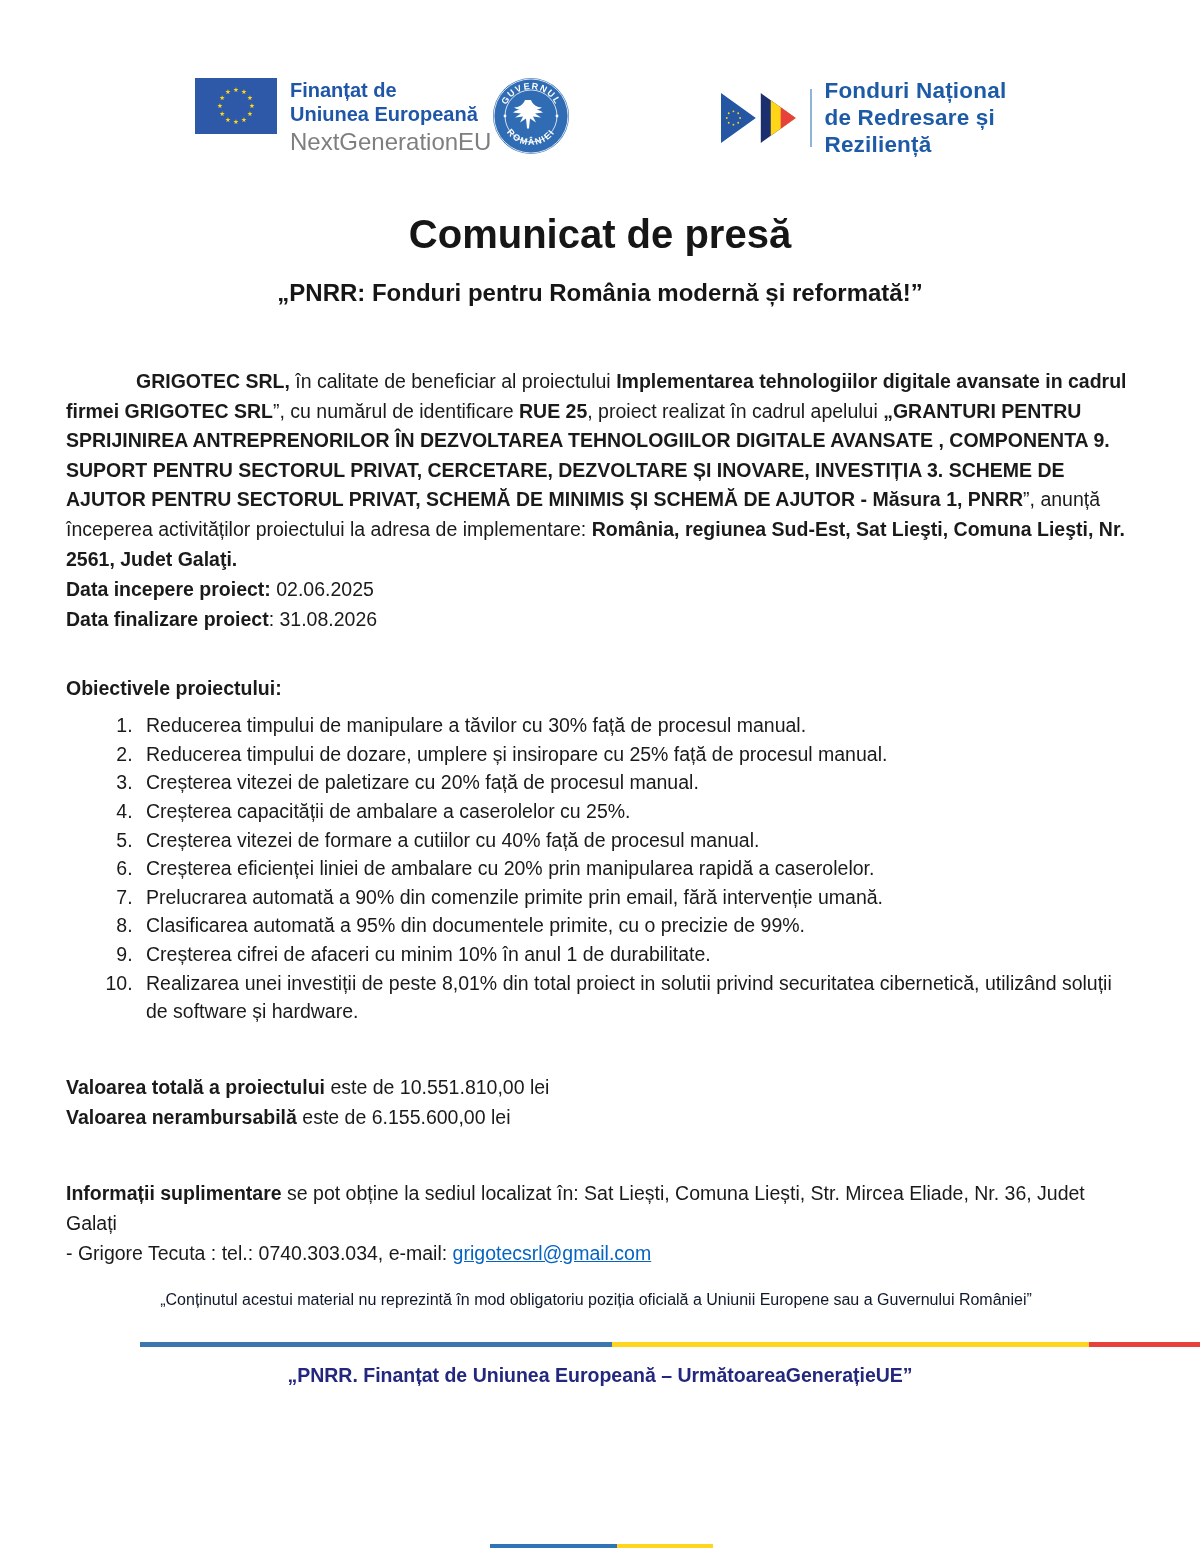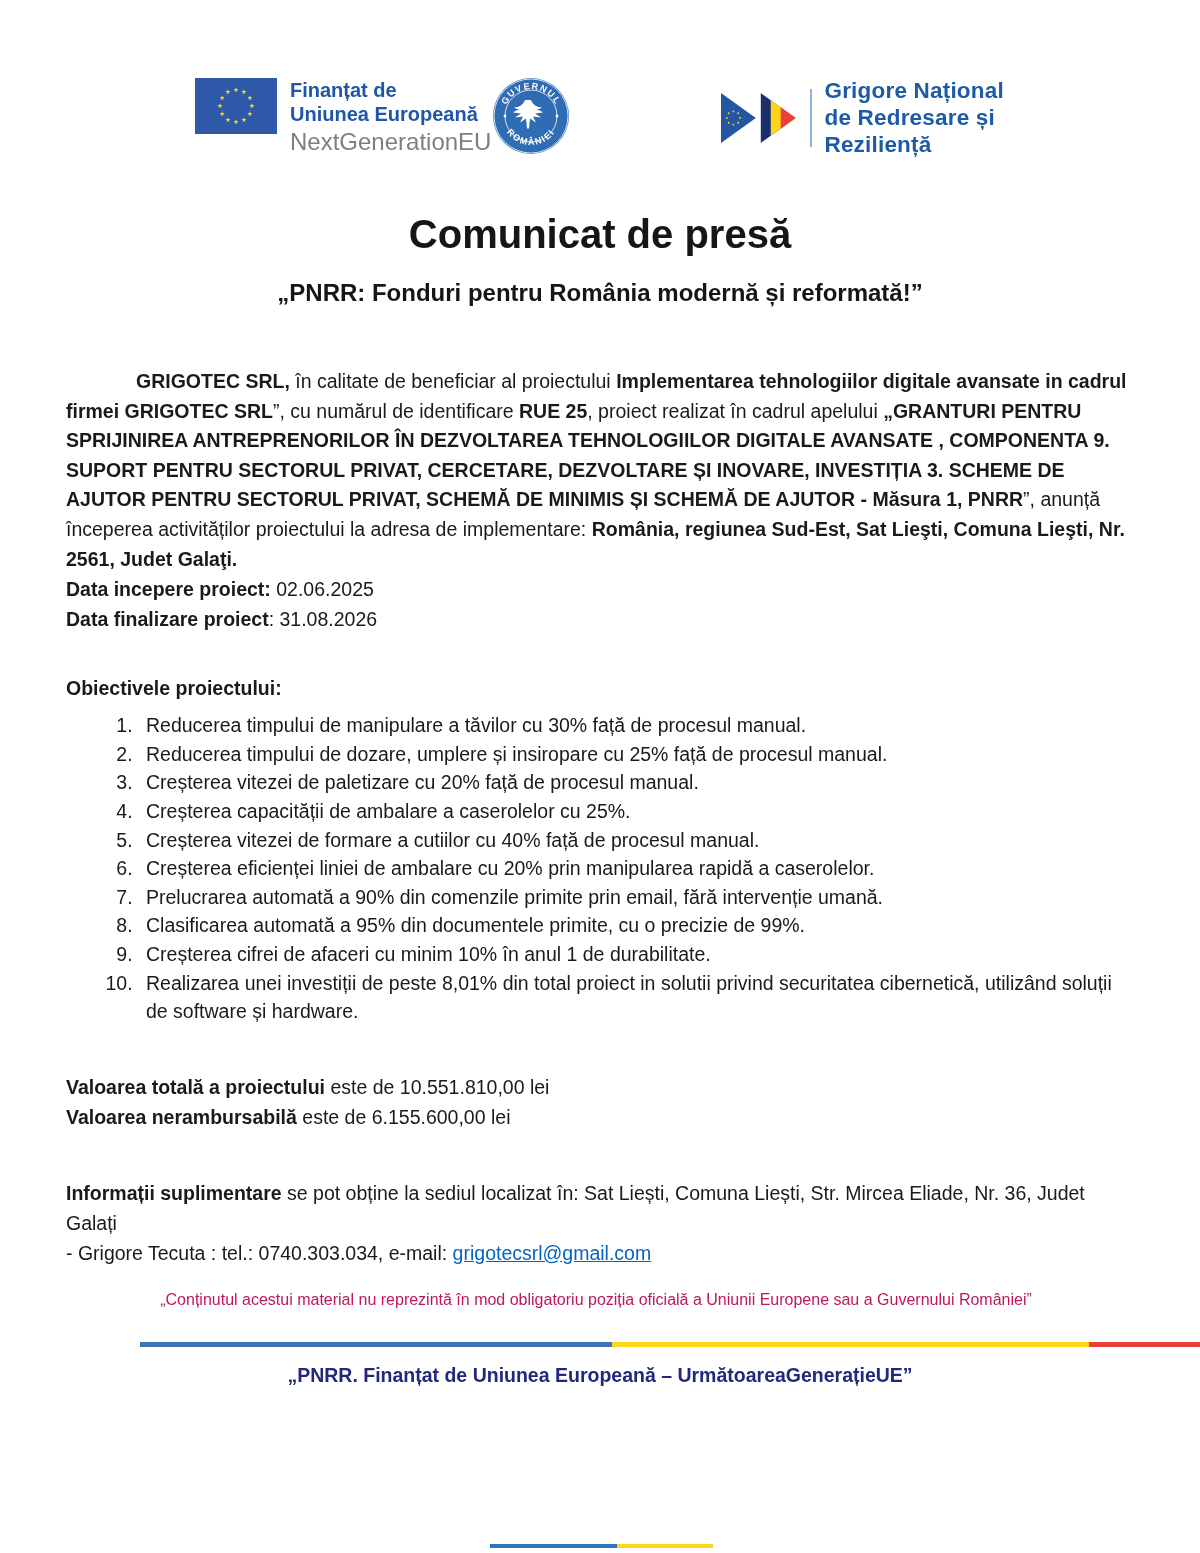--- a/index.html
+++ b/index.html
@@ -34,21 +34,21 @@
   .dates { font-size:19.5px; line-height:30px; }
   .objectives-heading { margin-top:43px; font-size:19.5px; font-weight:bold; }
   ol.objectives { margin-top:11px; padding-left:72px; font-size:19.5px; line-height:28.6px; }
   ol.objectives li { padding-left:8px; }
   .values { margin-top:46px; font-size:19.5px; line-height:30px; }
   .info { margin-top:46px; font-size:19.5px; line-height:30px; }
   .email-link { color:#0563c1; text-decoration:underline; cursor:pointer; }
   
   .disclaimer {
     position:absolute; top:1291px; left:132px; right:140px; text-align:center;
-    font-size:16px; color:#be185d; font-weight:500;
+    font-size:16px; color:#0f172a; font-weight:500;
   }
   .tri-rule {
     position:absolute; top:1342px; left:140px; right:0; height:5px;
     background:linear-gradient(to right,#3c76af 0 44.5%,#ffd51e 44.5% 89.5%,#e8403a 89.5% 100%);
   }
   .footer { position:absolute; top:1364px; left:0; right:0; text-align:center; }
   .footer .slogan { font-size:19.5px; font-weight:bold; color:#23277d; }
   .footer .urls {
     margin-top:8px; display:flex; justify-content:center; gap:80px;
     font-family:"DejaVu Sans Mono","Liberation Mono",monospace;
@@ -124,21 +124,21 @@
             <circle cx="9.3" cy="29.3" r="1.1"></circle>
           <circle cx="15" cy="27" r="1.1"></circle>
             <circle cx="20.7" cy="29.3" r="1.1"></circle>
         </g>
         <polygon points="48,5 48,65 90,35" fill="#1b2e6e"></polygon>
         <polygon points="60,13.5 60,56.5 90,35" fill="#ffd617"></polygon>
         <polygon points="72,22 72,48 90,35" fill="#e8403a"></polygon>
       </svg>
       <div class="pnrr-sep"></div>
       <div class="pnrr-text">
-        <div>Grigore Național</div>
+        <div>Fonduri Național</div>
         <div>de Redresare și Reziliență</div>
       </div>
     </div>
   </div>
 
   <h1 class="title">Comunicat de presă</h1>
   <h2 class="subtitle">„PNRR: Fonduri pentru România modernă și reformată!”</h2>
 
   <div class="content">
 

